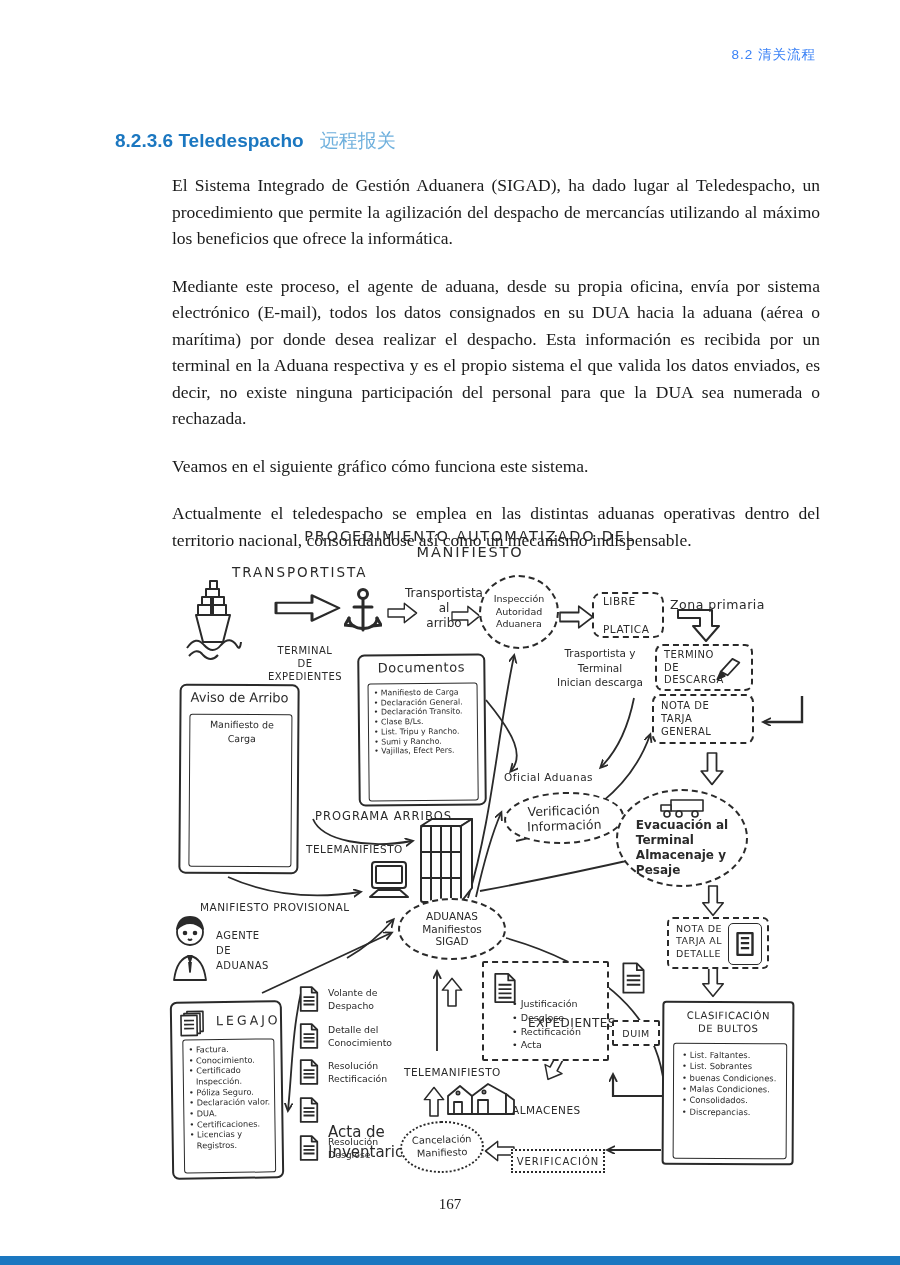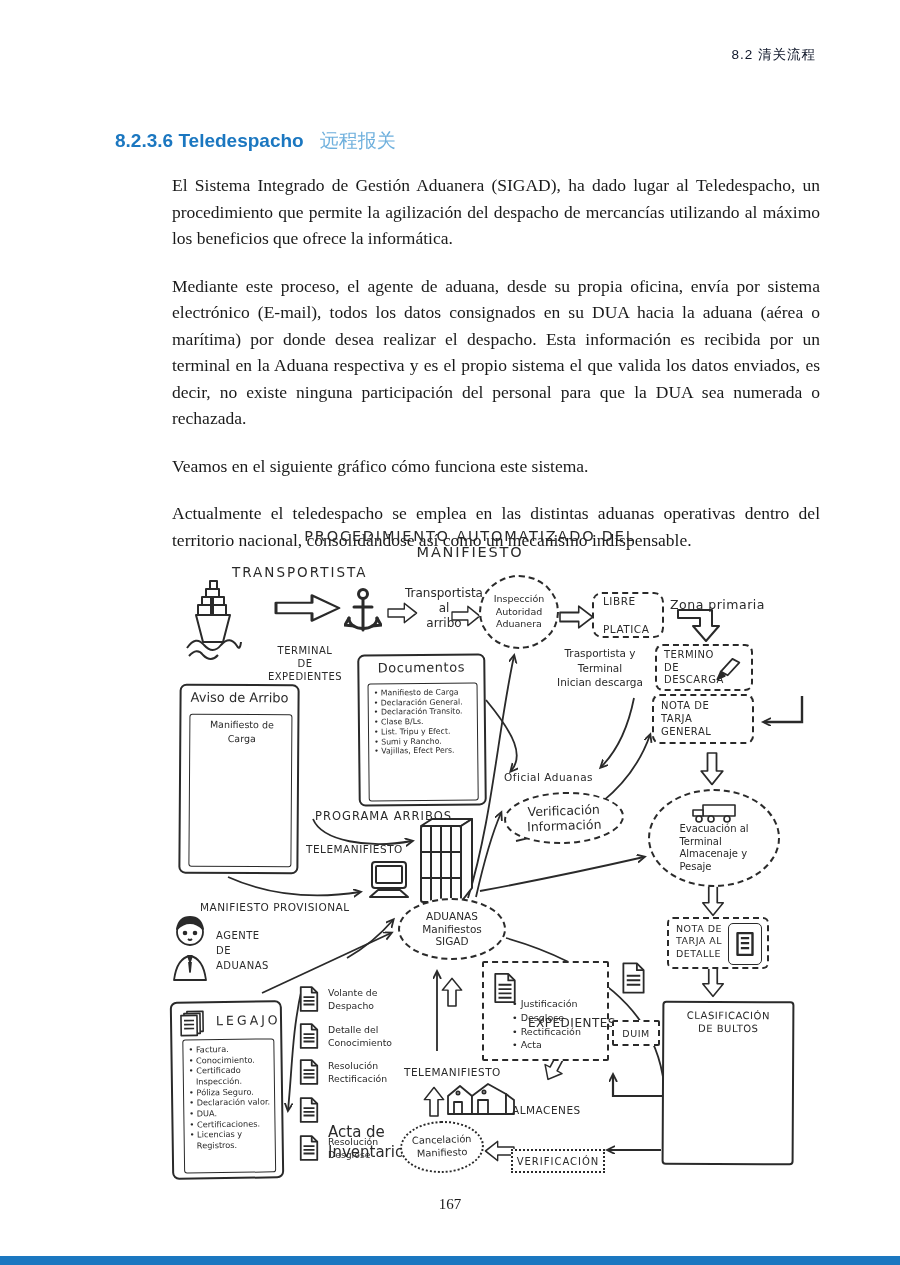--- a/index.html
+++ b/index.html
@@ -1,20 +1,20 @@
 <!DOCTYPE html>
 <html><head>
 <meta charset="utf-8">
 <style>
   html,body{margin:0;padding:0;background:#fff;}
   .page{position:relative;width:900px;height:1265px;background:#fff;overflow:hidden;
         font-family:"Liberation Serif",serif;color:#1a1a1a;}
   .abs{position:absolute;}
   
-  .hdr{font-family:"Liberation Sans",sans-serif;font-size:13.5px;color:#0f172a;letter-spacing:1px;}
+  .hdr{font-family:"Liberation Sans",sans-serif;font-size:13.5px;color:#3b82f6;letter-spacing:1px;}
   .heading{font-family:"Liberation Sans",sans-serif;font-size:19px;font-weight:600;color:#1b77c0;}
   .heading .cn{color:#6fb0dd;margin-left:16px;font-weight:500;}
   
   .bodytext p{margin:0 0 21px 0;font-size:17.5px;line-height:26.5px;text-align:justify;}
   
   .hw{font-family:"DejaVu Sans",sans-serif;color:#2a2a2a;}
   .ctr{text-align:center;}
   .box{border:2px solid #2a2a2a;border-radius:7px;background:#fff;box-sizing:border-box;}
   .ibox{border:1.5px solid #2a2a2a;border-radius:3px;background:#fff;box-sizing:border-box;}
   .dash{border:2px dashed #2a2a2a;background:#fff;box-sizing:border-box;}
@@ -143,21 +143,21 @@
       <div>EXPEDIENTES</div>
     </div>
 
     <div class="abs box" style="left:358px;top:654px;width:128px;height:152px;transform:rotate(-0.6deg);">
       <div class="hw ctr" style="font-size:13px;margin-top:4px;letter-spacing:0.5px;">Documentos</div>
       <div class="abs ibox hw bull" style="left:8px;top:27px;width:110px;height:118px;font-size:7.8px;line-height:1.25;padding:4px 2px 0 5px;">
         <div>Manifiesto de Carga</div>
         <div>Declaración General.</div>
         <div>Declaración Transito.</div>
         <div>Clase B/Ls.</div>
-        <div>List. Tripu y Efect.</div>
+        <div>List. Tripu y Rancho.</div>
         <div>Sumi y Rancho.</div>
         <div>Vajillas, Efect Pers.</div>
       </div>
     </div>
 
     <div class="abs hw ctr" style="left:540px;top:646px;width:120px;font-size:10.5px;line-height:1.4;">
       <div>Trasportista y</div>
       <div>Terminal</div>
       <div>Inician descarga</div>
     </div>
@@ -188,21 +188,21 @@
       </div>
     </div>
 
     <div class="abs hw" style="left:504px;top:771px;font-size:10.5px;letter-spacing:0.5px;">Oficial Aduanas</div>
 
     <div class="abs hw dash ell" style="left:504px;top:792px;width:120px;height:52px;font-size:12.5px;line-height:1.2;transform:rotate(-2deg);">
       <div>Verificación</div>
       <div>Información</div>
     </div>
 
-    <div class="abs hw dash ell" style="left:648px;top:789px;width:132px;height:98px;font-size:10px;line-height:1.25;">
+    <div class="abs hw dash ell" style="left:616px;top:789px;width:132px;height:98px;font-size:12px;line-height:1.25;font-weight:bold;">
       <svg class="icon" width="46" height="20" viewBox="0 0 46 20">
         <g fill="#fff" stroke="#2a2a2a" stroke-width="1.6" stroke-linejoin="round">
           <path d="M12,2 h32 v11 h-32 z"></path>
             <path d="M2,7 h10 v6 h-10 z"></path>
           <circle cx="8" cy="16" r="3"></circle>
             <circle cx="20" cy="16" r="3"></circle>
             <circle cx="36" cy="16" r="3"></circle>
         </g>
       </svg>
       <div style="text-align:left;">
@@ -360,20 +360,28 @@
             </g>
           </svg>
       </span>
     </div>
 
     <div class="abs box" style="left:662px;top:1001px;width:132px;height:164px;border-radius:4px;transform:rotate(0.3deg);">
       <div class="hw ctr" style="font-size:10px;letter-spacing:0.5px;margin-top:6px;line-height:1.3;">
         <div>CLASIFICACIÓN</div>
         <div>DE BULTOS</div>
       </div>
+      <div class="abs ibox hw bull" style="left:9px;top:40px;width:114px;height:116px;font-size:8.4px;line-height:1.35;padding:6px 2px 0 8px;">
+        <div>List. Faltantes.</div>
+        <div>List. Sobrantes</div>
+        <div>buenas Condiciones.</div>
+        <div>Malas Condiciones.</div>
+        <div>Consolidados.</div>
+        <div>Discrepancias.</div>
+      </div>
     </div>
 
     <div class="abs hw" style="left:404px;top:1066px;font-size:10.5px;letter-spacing:0.5px;">TELEMANIFIESTO</div>
     <svg class="abs icon" style="left:444px;top:1078px;" width="74" height="40" viewBox="0 0 74 40">
       <g fill="#fff" stroke="#2a2a2a" stroke-width="1.8" stroke-linejoin="round">
         <path d="M4,18 L16,8 L28,18 V36 H4 Z"></path>
         <path d="M28,18 L44,6 L62,16 V36 H28 Z"></path>
         <path d="M62,16 L70,22 V36 H62 Z"></path>
         <rect x="10" y="24" width="8" height="12"></rect>
           <rect x="34" y="22" width="10" height="14"></rect>

